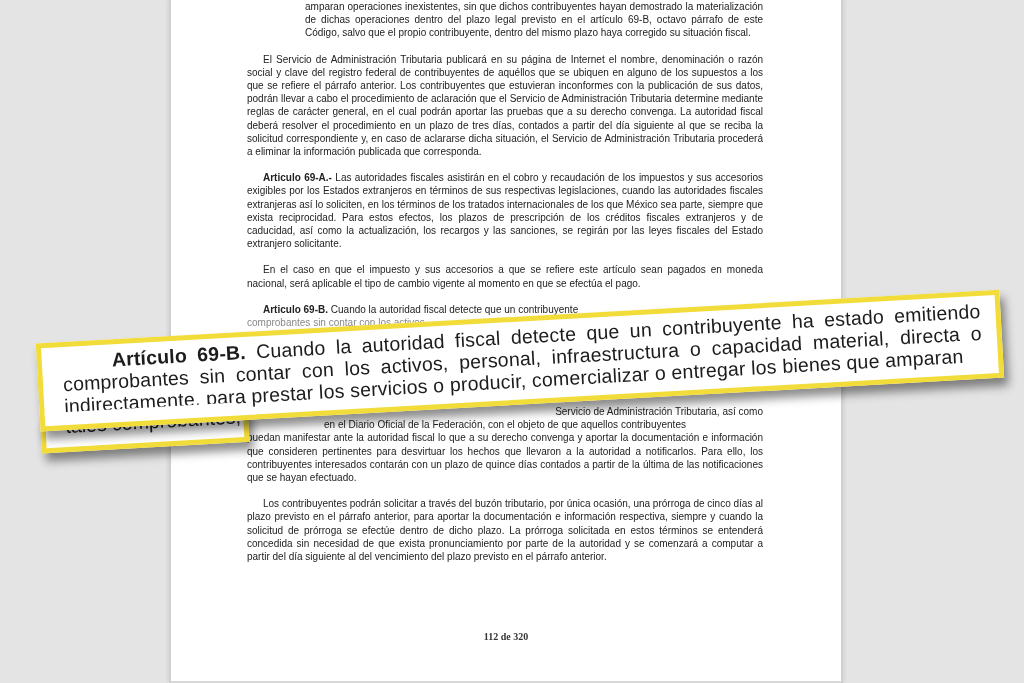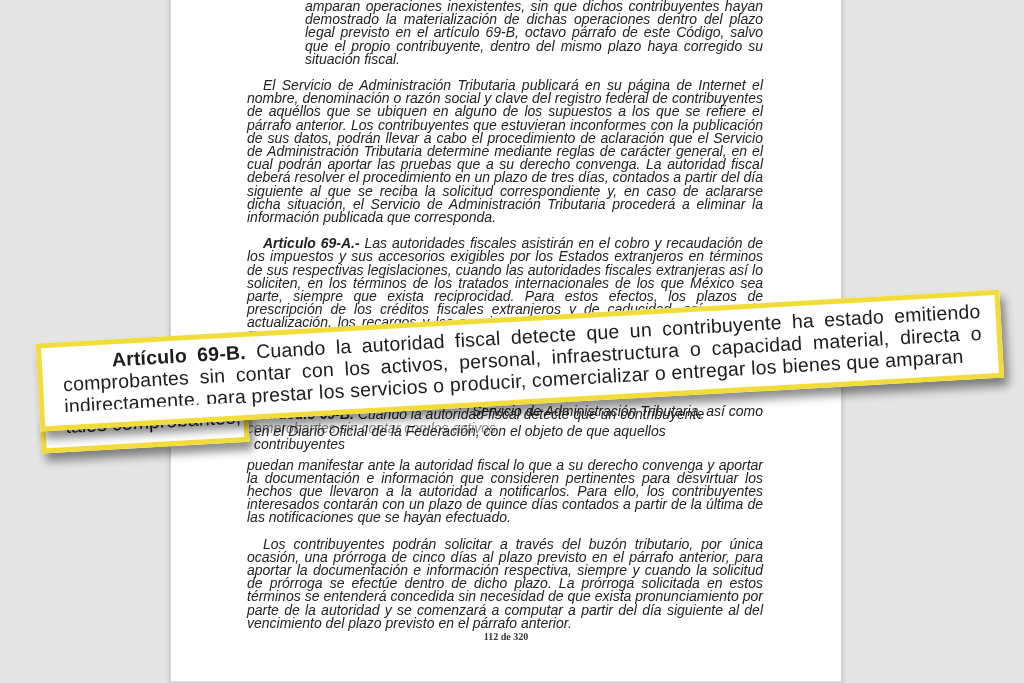--- a/index.html
+++ b/index.html
@@ -11,23 +11,22 @@
     .page {
       position:absolute; left:171px; top:0; width:670px; height:683px;
       background:#ffffff;
       box-shadow:-2px 0 0 #d0d0d0, 2px 0 0 #d0d0d0, -4px 0 3px rgba(0,0,0,0.06), 4px 0 3px rgba(0,0,0,0.06);
     }
     .page-bottom-line {
       position:absolute; left:171px; top:681px; width:670px; height:2px; background:#d8d8d8;
     }
     .body-text {
       position:absolute; left:247px; width:516px;
-      font-size:14px; line-height:13.2px; color:#222;
+      font-size:10px; line-height:13.2px; color:#222;
       text-align:justify;
-      font-style:italic;
     }
     .body-text p { margin:0 0 13px 0; text-indent:16px; }
     .body-text p.no-indent { text-indent:0; }
     .body-text p.indented-block { margin-left:58px; text-indent:0; }
     .body-text b { font-weight:bold; }
     .page-number {
       position:absolute; left:171px; width:670px; top:631px;
       text-align:center; font-family:"Liberation Serif", serif; font-size:10px; color:#333;font-weight:bold;
     }
     .callout-wrap {
@@ -70,21 +69,21 @@
 <div class="body-text" style="top:0;">
   <p class="indented-block">amparan operaciones inexistentes, sin que dichos contribuyentes hayan demostrado la materialización de dichas operaciones dentro del plazo legal previsto en el artículo 69-B, octavo párrafo de este Código, salvo que el propio contribuyente, dentro del mismo plazo haya corregido su situación fiscal.</p>
   <p>El Servicio de Administración Tributaria publicará en su página de Internet el nombre, denominación o razón social y clave del registro federal de contribuyentes de aquéllos que se ubiquen en alguno de los supuestos a los que se refiere el párrafo anterior. Los contribuyentes que estuvieran inconformes con la publicación de sus datos, podrán llevar a cabo el procedimiento de aclaración que el Servicio de Administración Tributaria determine mediante reglas de carácter general, en el cual podrán aportar las pruebas que a su derecho convenga. La autoridad fiscal deberá resolver el procedimiento en un plazo de tres días, contados a partir del día siguiente al que se reciba la solicitud correspondiente y, en caso de aclararse dicha situación, el Servicio de Administración Tributaria procederá a eliminar la información publicada que corresponda.</p>
   <p><b>Articulo 69-A.-</b> <span>Las autoridades fiscales asistirán en el cobro y recaudación de los impuestos y sus accesorios exigibles por los Estados extranjeros en términos de sus respectivas legislaciones, cuando las autoridades fiscales extranjeras así lo soliciten, en los términos de los tratados internacionales de los que México sea parte, siempre que exista reciprocidad. Para estos efectos, los plazos de prescripción de los créditos fiscales extranjeros y de caducidad, así como la actualización, los recargos y las sanciones, se regirán por las leyes fiscales del Estado extranjero solicitante.</span></p>
   <p>En el caso en que el impuesto y sus accesorios a que se refiere este artículo sean pagados en moneda nacional, será aplicable el tipo de cambio vigente al momento en que se efectúa el pago.</p>
   <p><b>Articulo 69-B.</b> <span>Cuando la autoridad fiscal detecte que un contribuyente</span><br><span class="faded">comprobantes sin contar con los activos</span></p>
 </div>
 
 <div class="body-text" style="top:405px;">
   <p class="no-indent" style="margin:0;text-align:right;">Servicio de Administración Tributaria, así como</p>
-  <p class="no-indent" style="margin:7px;text-align:left;">en el Diario Oficial de la Federación, con el objeto de que aquellos contribuyentes</p>
+  <p class="no-indent" style="margin:0;text-align:center;">en el Diario Oficial de la Federación, con el objeto de que aquellos contribuyentes</p>
   <p class="no-indent">puedan manifestar ante la autoridad fiscal lo que a su derecho convenga y aportar la documentación e información que consideren pertinentes para desvirtuar los hechos que llevaron a la autoridad a notificarlos. Para ello, los contribuyentes interesados contarán con un plazo de quince días contados a partir de la última de las notificaciones que se hayan efectuado.</p>
   <p>Los contribuyentes podrán solicitar a través del buzón tributario, por única ocasión, una prórroga de cinco días al plazo previsto en el párrafo anterior, para aportar la documentación e información respectiva, siempre y cuando la solicitud de prórroga se efectúe dentro de dicho plazo. La prórroga solicitada en estos términos se entenderá concedida sin necesidad de que exista pronunciamiento por parte de la autoridad y se comenzará a computar a partir del día siguiente al del vencimiento del plazo previsto en el párrafo anterior.</p>
 </div>
 
 <div class="page-number">112 de 320</div>
 
 <div class="callout-wrap">
   <div class="callout-tail">
     <span class="callout-tail-text">tales comprobantes,</span>
   </div>

